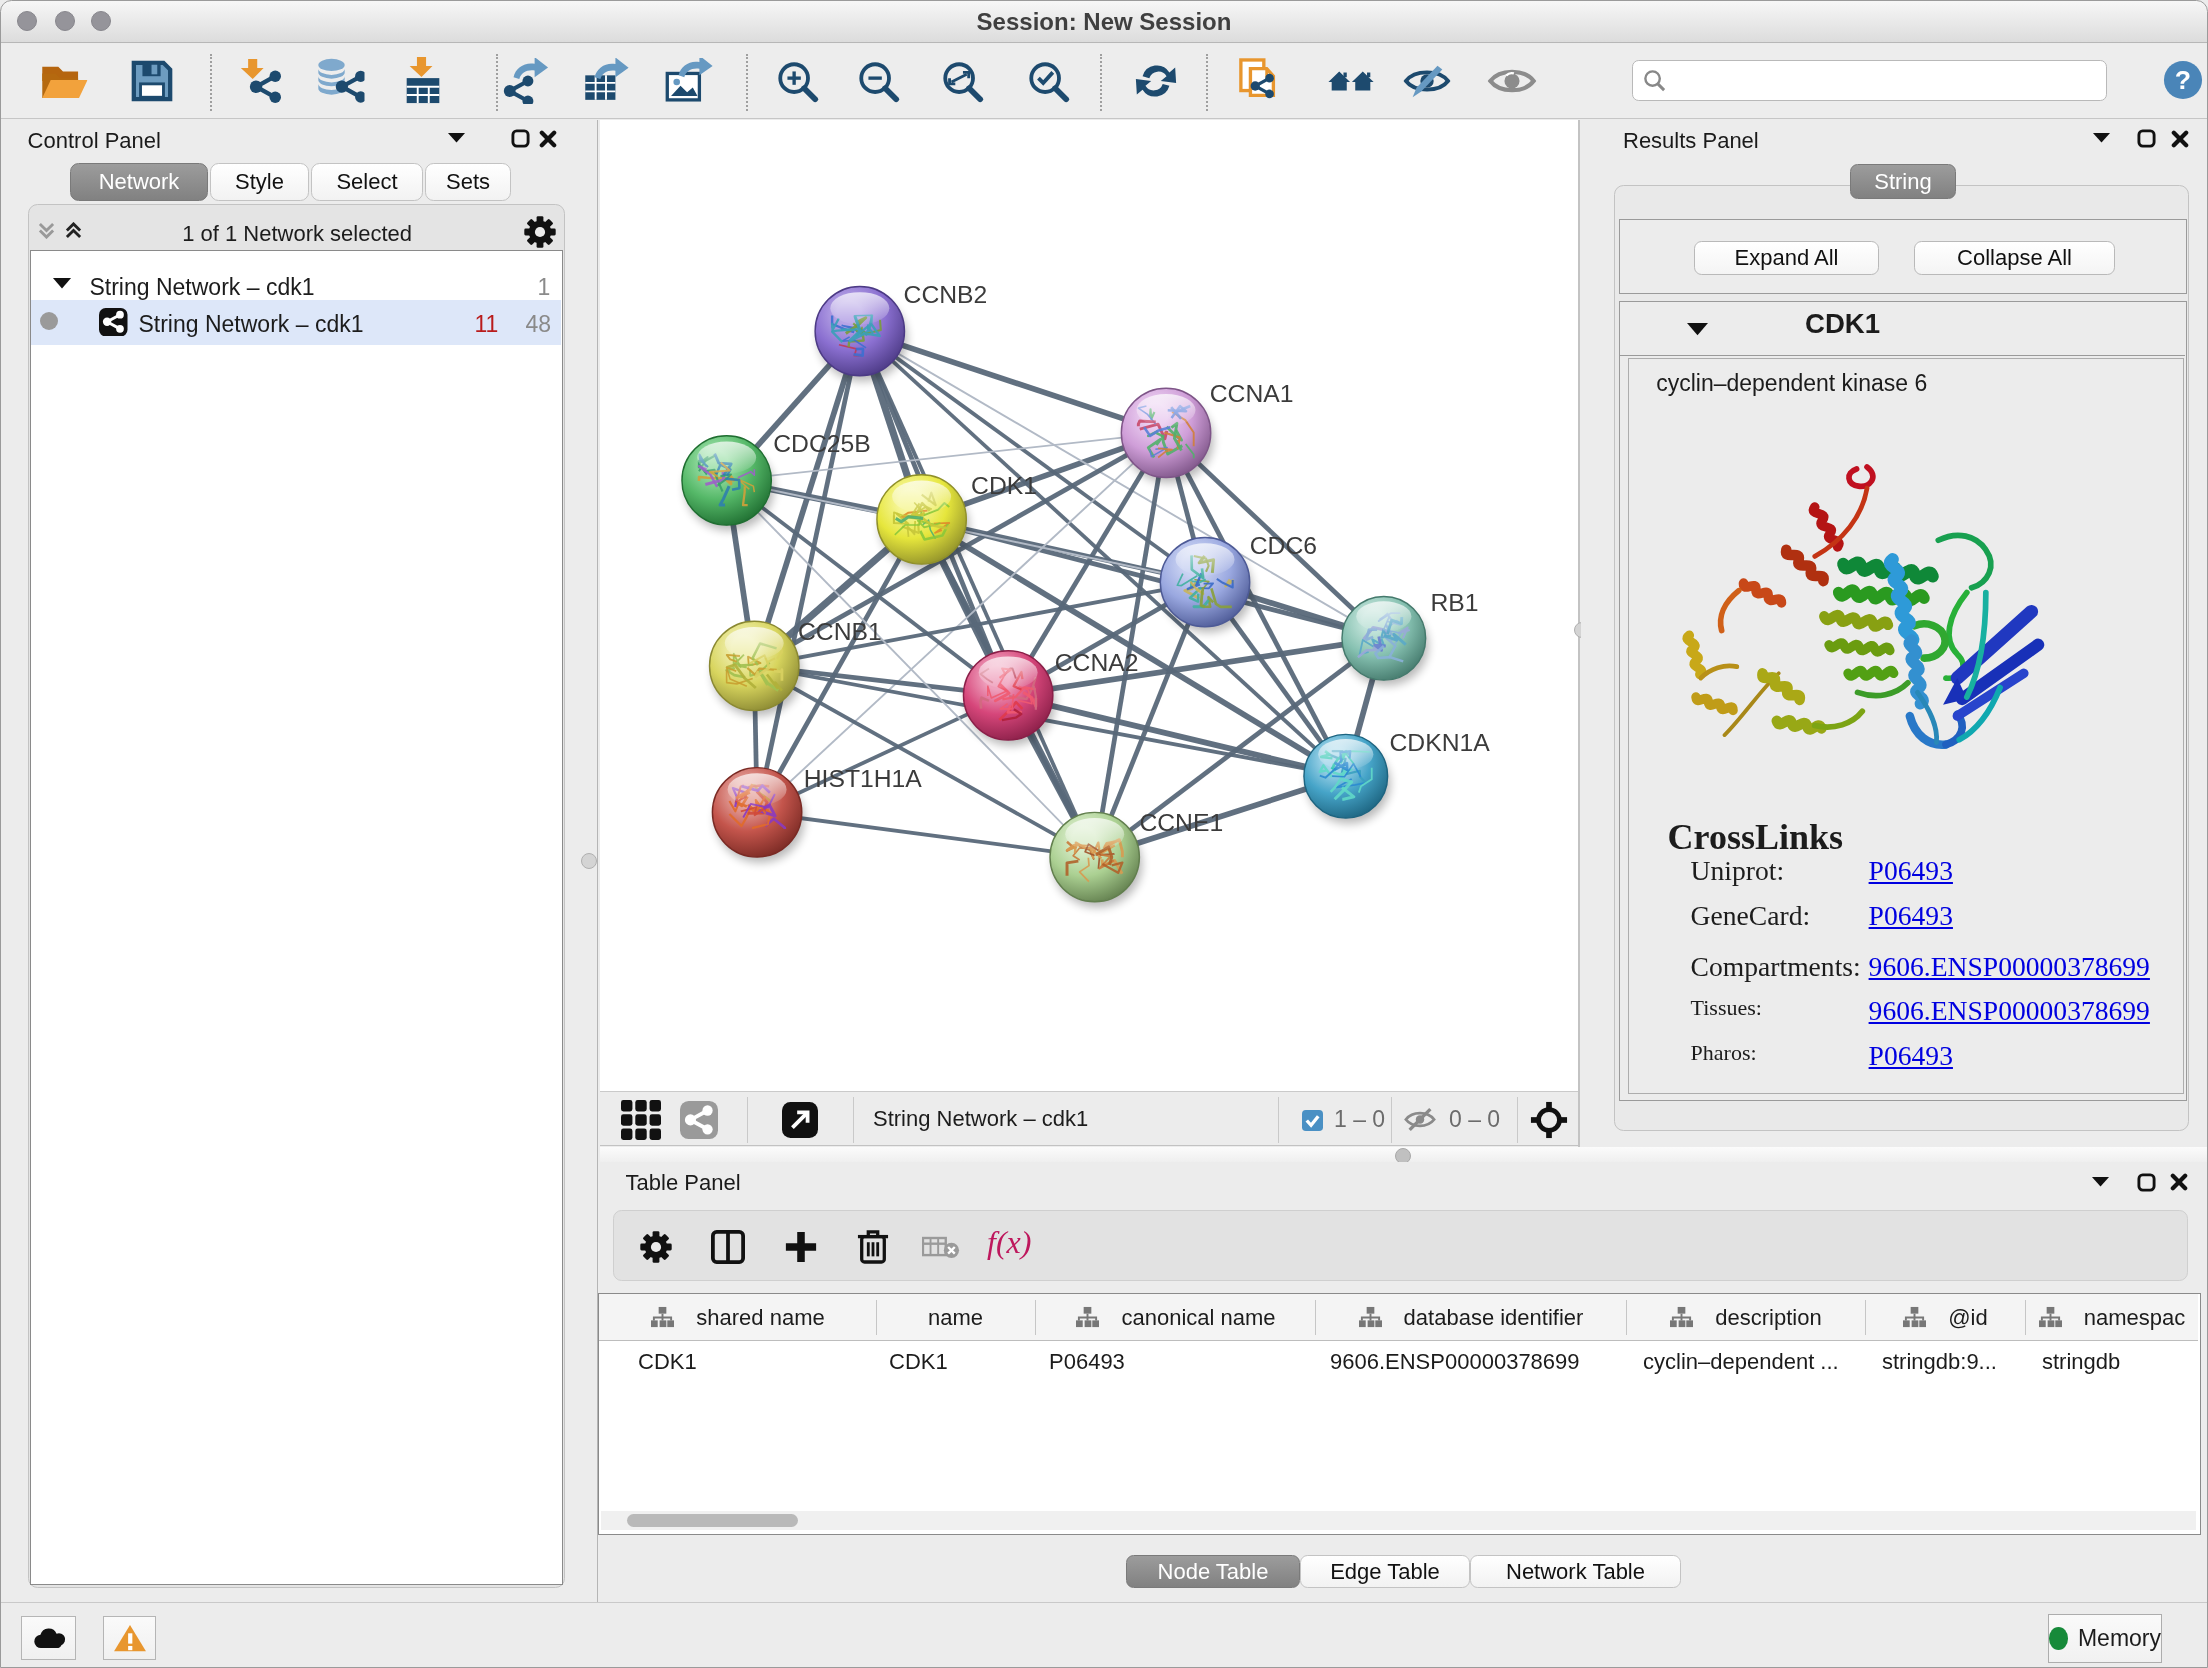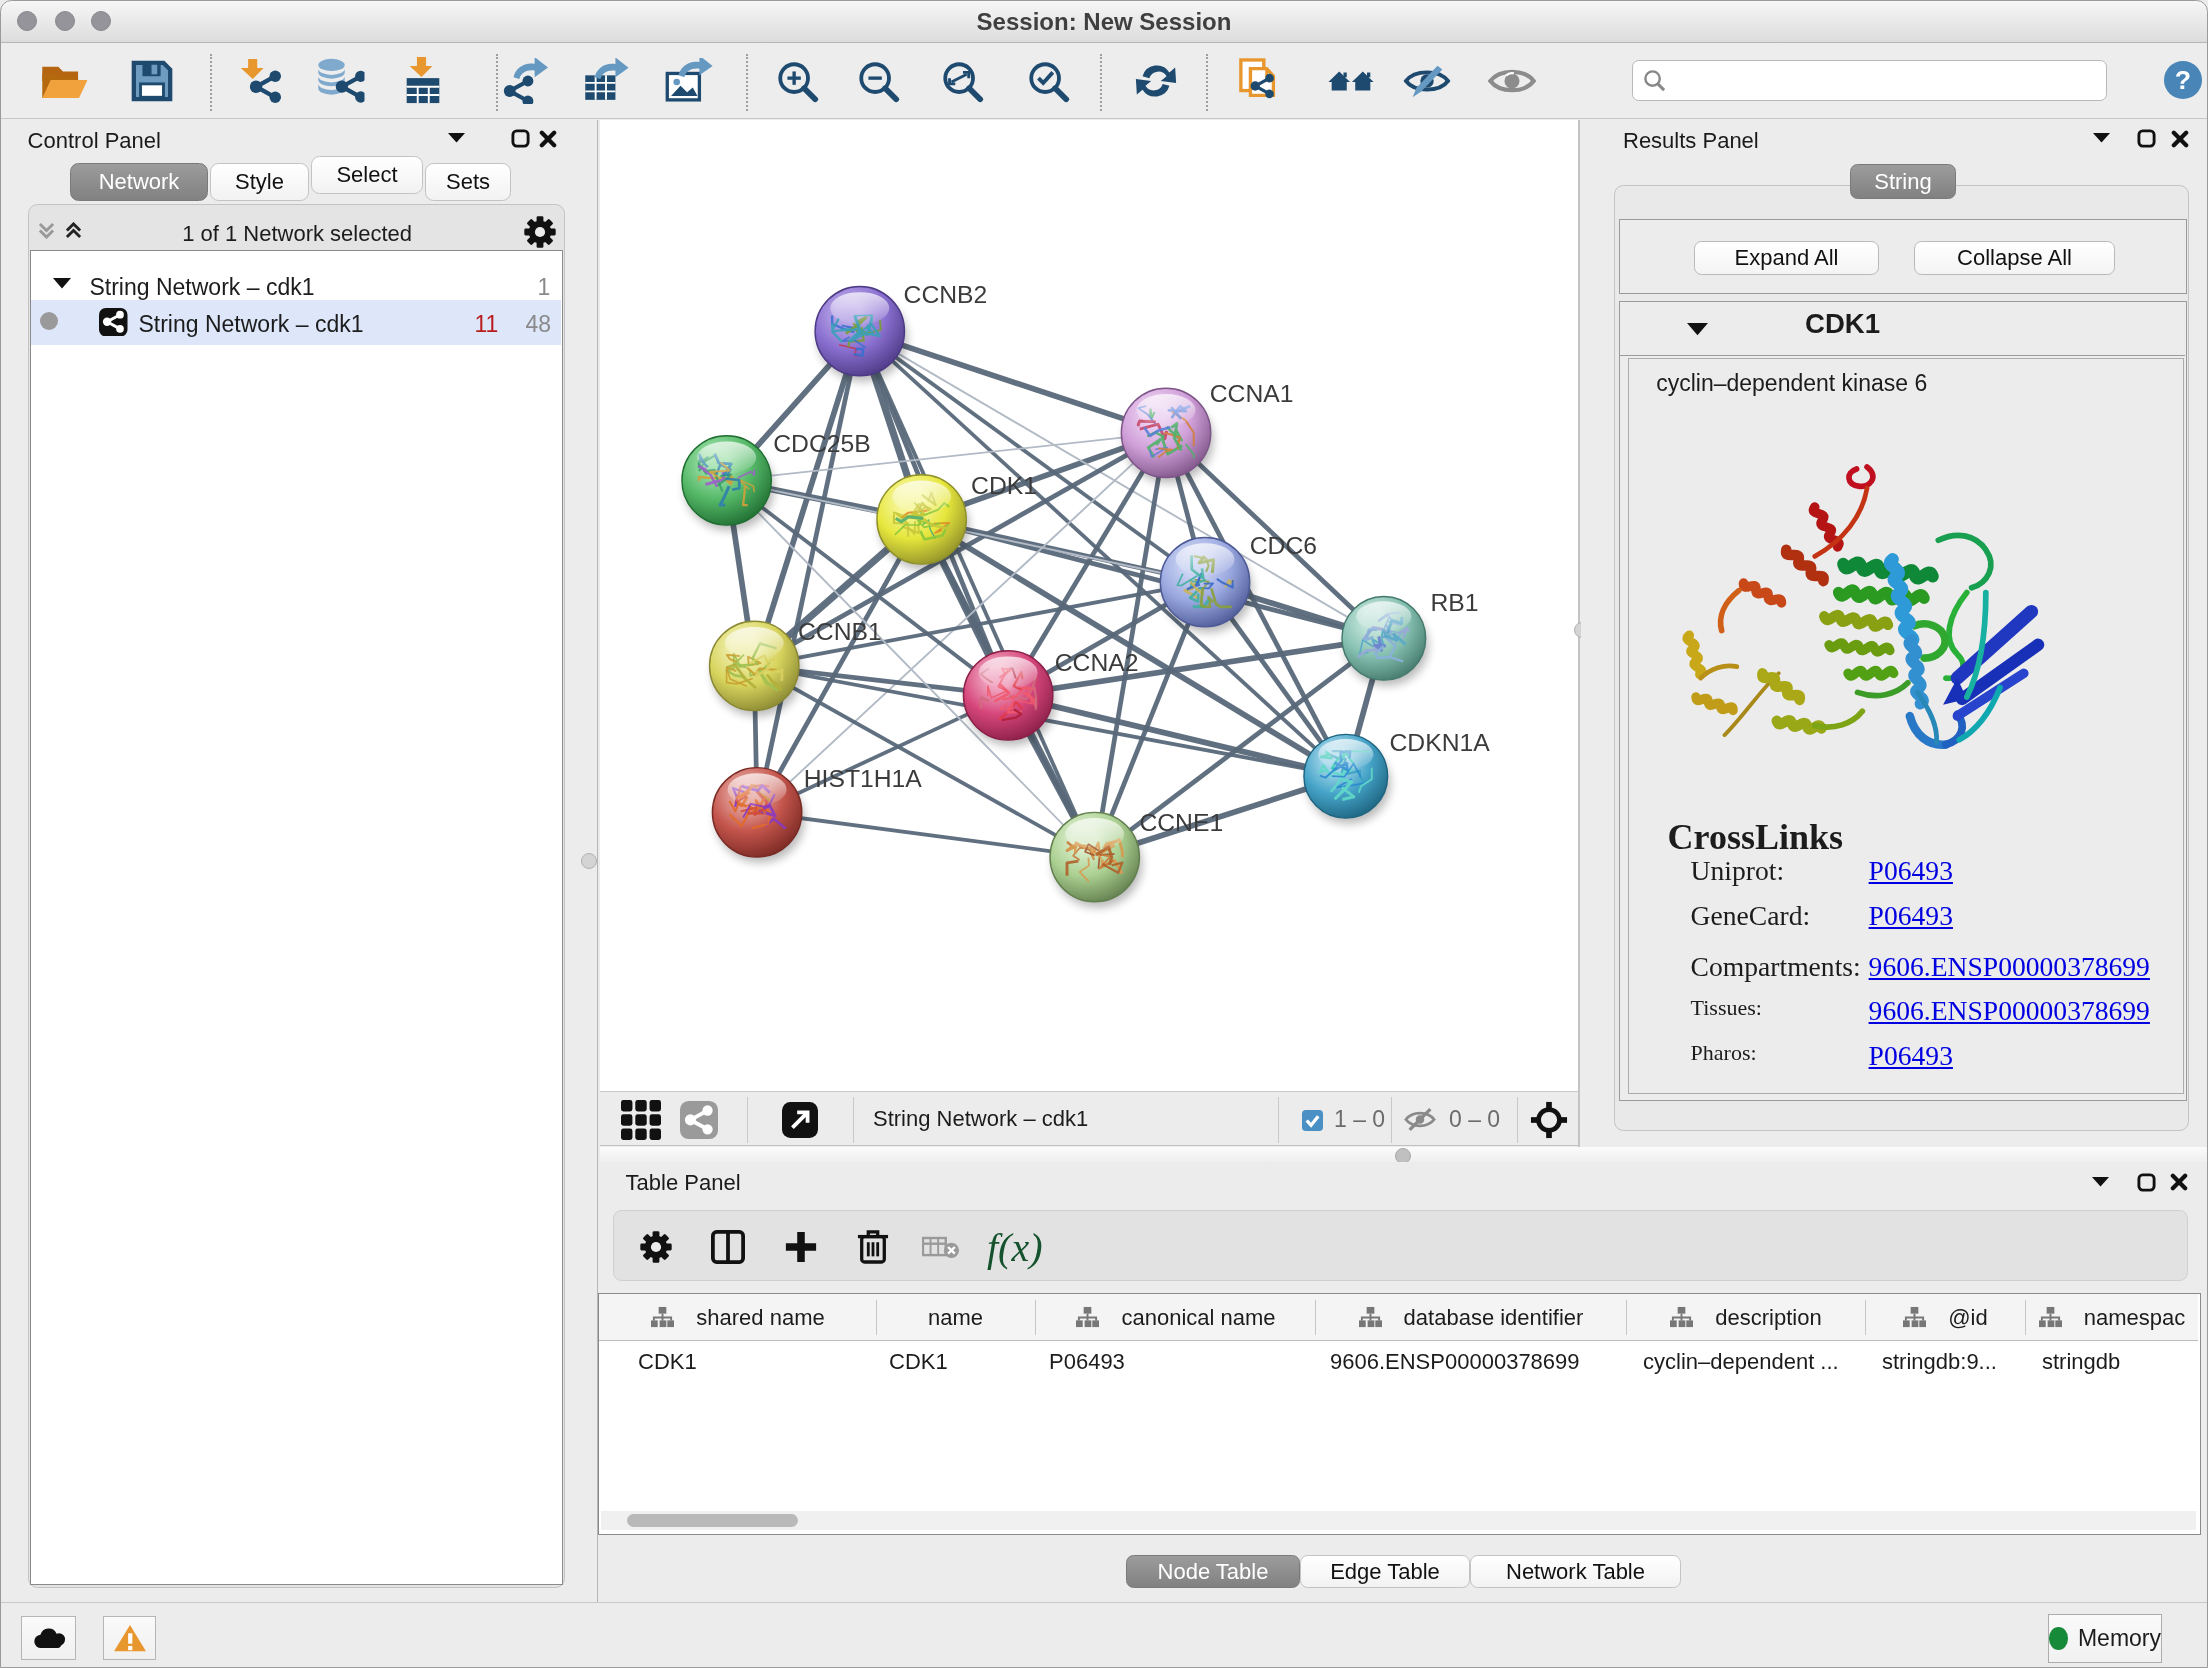--- a/index.html
+++ b/index.html
@@ -232,21 +232,21 @@
         <rect x="2" y="2" width="16" height="16" rx="4" fill="none" stroke="#111" stroke-width="3"></rect>
       </svg>
     </div>
     <div class="abs" style="left:539px;top:9.5px">
       <svg width="18" height="18" viewBox="0 0 19 19">
         <path d="M3 3 L16 16 M16 3 L3 16" stroke="#111" stroke-width="4.5" stroke-linecap="round"></path>
       </svg>
     </div>
     <div class="tab active" style="left:70px;top:43px;width:138px">Network</div>
     <div class="tab" style="left:210px;top:43px;width:99px">Style</div>
-    <div class="tab" style="left:311px;top:36px;width:112px">Select</div>
+    <div class="tab" style="left:311px;top:43px;width:112px">Select</div>
     <div class="tab" style="left:425px;top:43px;width:86px">Sets</div>
     <div class="abs" style="left:27.6px;top:84px;width:537px;height:1384px;background:#e4e4e4;border:1px solid #c3c3c3;border-radius:9.5px">
       <div class="abs" style="left:9.5px;top:17px">
         <svg width="17" height="17" viewBox="0 0 18 18">
           <path d="M2 2 L9 9 L16 2 M2 9 L9 16 L16 9" fill="none" stroke="#999" stroke-width="3"></path>
         </svg>
       </div>
       <div class="abs" style="left:36px;top:17px">
         <svg width="17" height="17" viewBox="0 0 18 18">
           <path d="M2 9 L9 2 L16 9 M2 16 L9 9 L16 16" fill="none" stroke="#222" stroke-width="3"></path>
@@ -895,21 +895,21 @@
           <g>
             <rect x="1" y="4" width="24" height="18" fill="none" stroke="#9a9a9a" stroke-width="2.5"></rect>
             <line x1="1" y1="10" x2="25" y2="10" stroke="#9a9a9a" stroke-width="2.5"></line>
             <line x1="9" y1="4" x2="9" y2="22" stroke="#9a9a9a" stroke-width="2"></line>
             <line x1="17" y1="4" x2="17" y2="22" stroke="#9a9a9a" stroke-width="2"></line>
             <circle cx="31" cy="17" r="8" fill="#9a9a9a"></circle>
             <path d="M27.5 13.5 l7 7 M34.5 13.5 l-7 7" stroke="#fff" stroke-width="2.5"></path>
           </g>
         </svg>
       </div>
-      <div class="abs" style="left:373px;top:13.3px;font-family:'Liberation Serif',serif;font-style:italic;font-size:40px;color:#14532d">f(x)</div>
+      <div class="abs" style="left:373px;top:13.3px;font-family:'Liberation Serif',serif;font-style:italic;font-size:32px;color:#be185d">f(x)</div>
     </div>
     <div class="abs" style="left:0px;top:131px;width:1603px;height:242px;background:#fff;border:1.9px solid #8a8a8a">
       <div class="abs" style="left:0;top:0;width:1599px;height:47px;background:#f4f4f4;border-bottom:1px solid #bdbdbd">
         <div class="abs" style="left:0px;top:0;width:277px;height:47px;display:flex;align-items:center;justify-content:center;gap:21px;font-size:22px">
           <svg width="25" height="23" viewBox="0 0 26 24">
             <g fill="#777">
               <rect x="9" y="1" width="8" height="7"></rect>
               <rect x="1" y="15" width="7" height="7"></rect>
               <rect x="10" y="15" width="7" height="7"></rect>
               <rect x="18" y="15" width="7" height="7"></rect>

